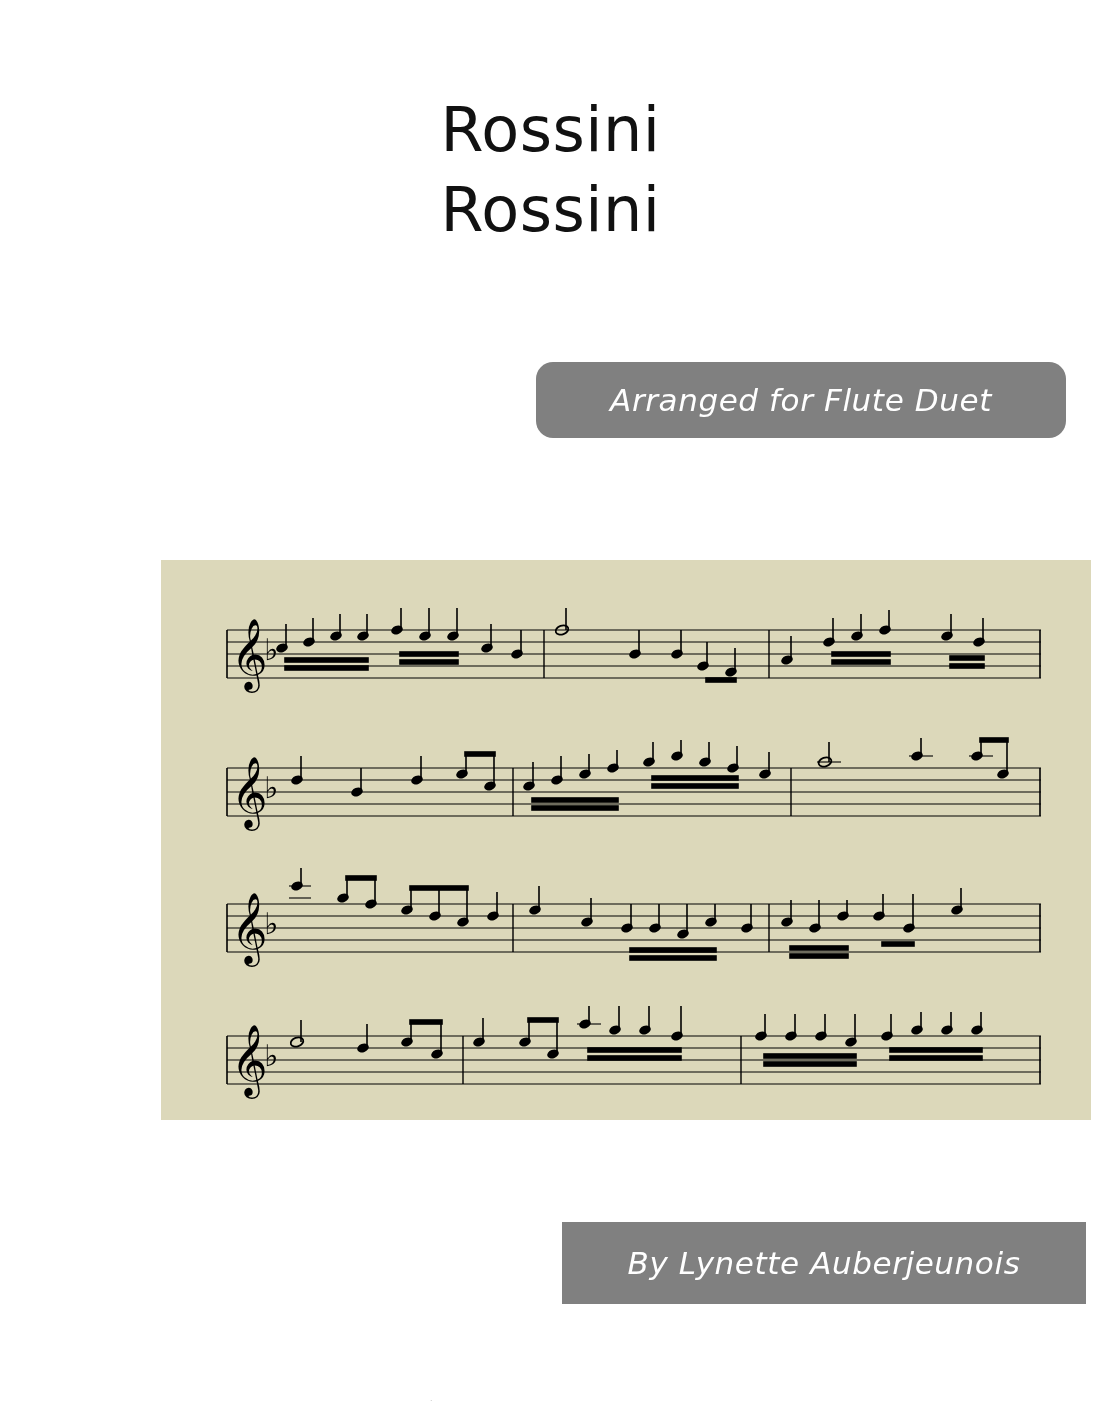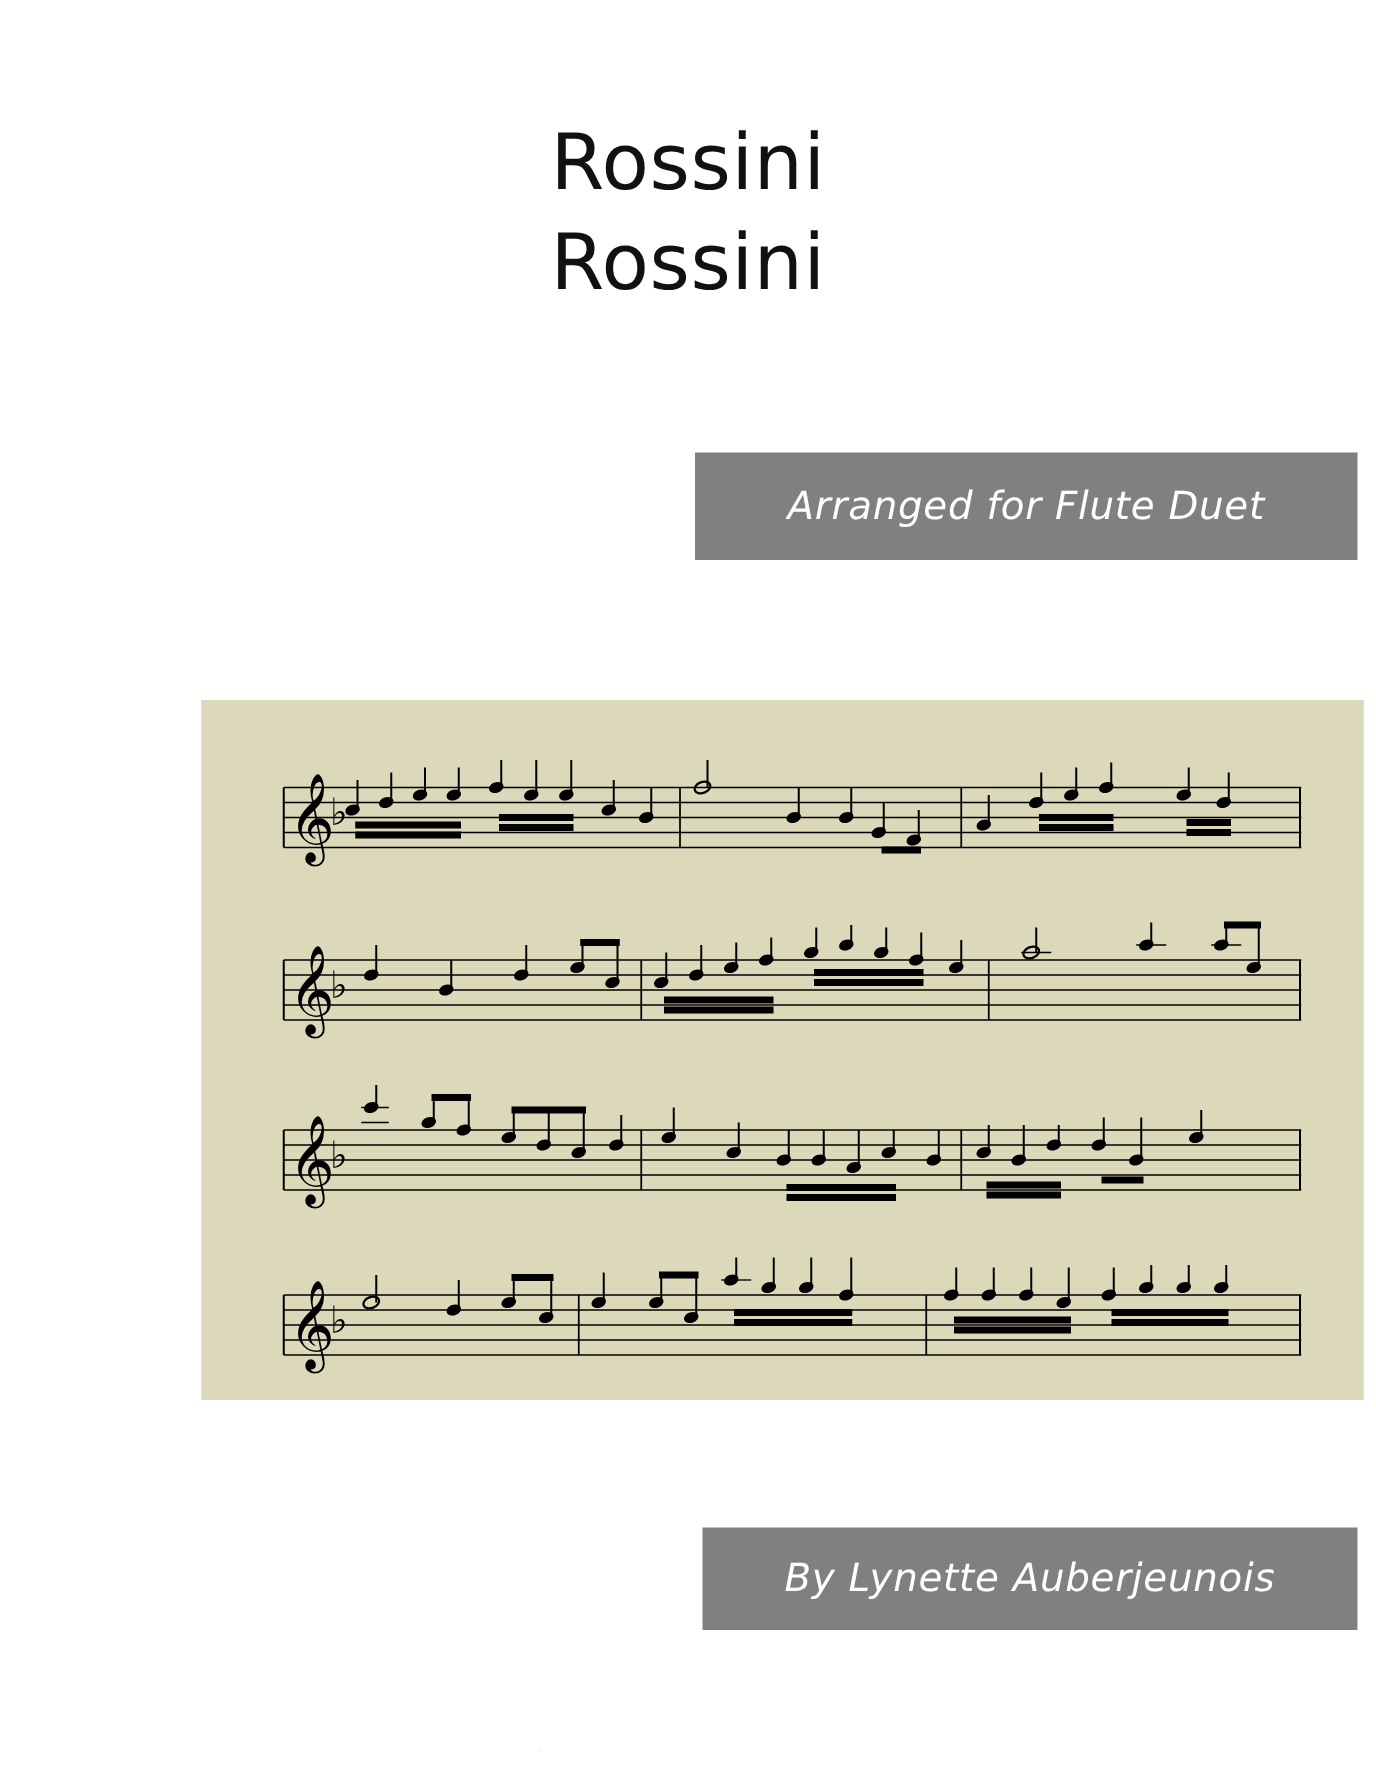--- a/index.html
+++ b/index.html
@@ -47,24 +47,25 @@
     justify-content: center;
   }
   .banner-text {
     font-family: "DejaVu Sans", sans-serif;
     font-size: 31px;
     color: #ffffff;
     letter-spacing: 0.6px;
     font-style: italic;
   }
   #subtitle-banner {
-    left: 556px;
+    left: 536px;
     top: 362px;
     width: 530px;
-    height: 86px;
+    height: 76px;
+    border-radius: 17px;
   }
   #author-banner {
     left: 562px;
     top: 1222px;
     width: 524px;
     height: 82px;
   }
   .score-block {
     position: absolute;
     left: 161px;

